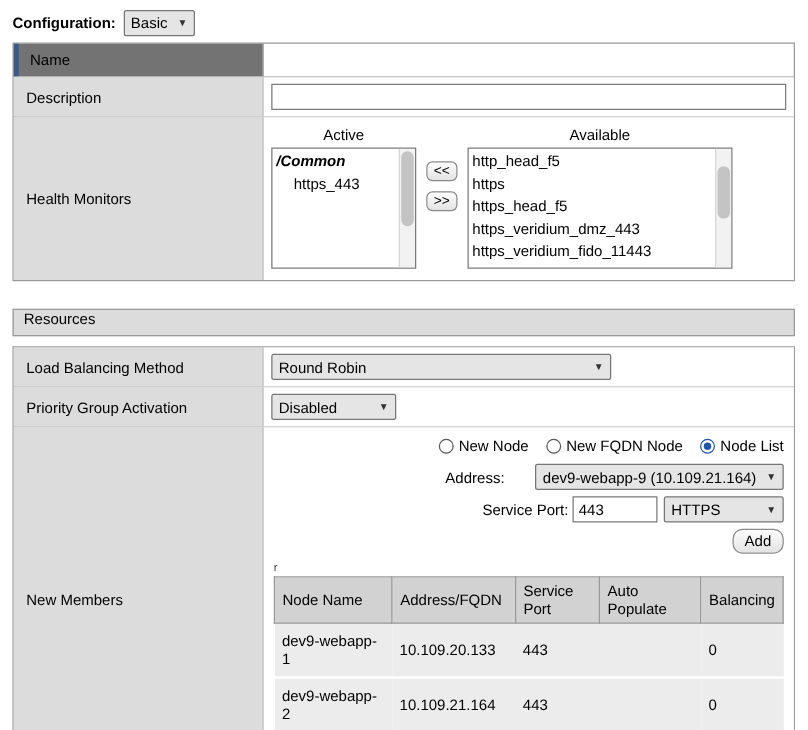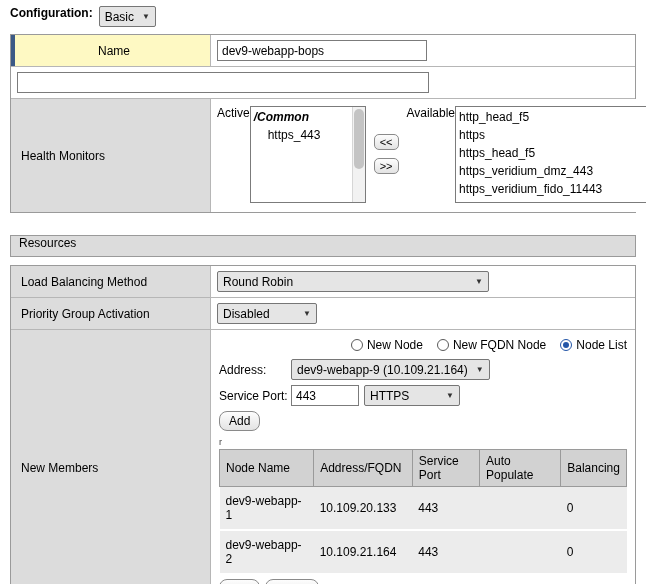--- a/index.html
+++ b/index.html
@@ -6,21 +6,21 @@
   html,body { width: 646px; height: 584px; overflow: hidden; }
   body {
     font-family: "Liberation Sans", sans-serif;
     font-size: 12px;
     color: #000;
     background: #ffffff;
   }
   .page { padding: 6px 10px 0 10px; }
 
   
-  .config-bar { display: flex; align-items: flex-start; gap: 6px; height: 24px; margin-bottom: 4px; }
+  .config-bar { display: flex; align-items: center; gap: 6px; height: 24px; margin-bottom: 4px; }
   .cfg-label { font-weight: bold; }
 
   
   .sel {
     display: inline-flex; align-items: center; justify-content: space-between;
     border: 1px solid #767676; border-radius: 2px; background: #e5e5e5;
     height: 21px; padding: 0 5px; cursor: default; white-space: nowrap;
   }
   .sel .arr { margin-left: 8px; font-size: 8px; color: #333; }
 
@@ -32,27 +32,27 @@
 
   
   .tbl { border: 1px solid #9a9a9a; }
   .row { display: flex; border-bottom: 1px solid #b6b6b6; }
   .row:last-child { border-bottom: none; }
   .label-cell {
     width: 200px; flex: 0 0 200px; background: #dcdcdc;
     padding: 6px 6px 6px 10px; display: flex; align-items: center;
     border-right: 1px solid #b6b6b6;
   }
-  .label-cell.required { background: #fef9c3; border-left: 4px solid #3c5a86; padding-left: 9px; justify-content: center; }
+  .label-cell.required { background: #737373; border-left: 4px solid #3c5a86; padding-left: 9px; }
   .value-cell { flex: 1; background: #fff; padding: 5px 6px; display: flex; align-items: center; }
   .value-cell.block { display: block; }
 
   
   .hm-wrap { display: flex; align-items: flex-start; gap: 8px; padding: 2px 0 4px 0; }
-  .hm-col { display: flex; }
+  .hm-col { display: flex; flex-direction: column; }
   .hm-title { text-align: center; padding-bottom: 3px; }
   .listbox {
     position: relative; border: 1px solid #7b7b7b; background: #fff;
     height: 97px; overflow: hidden;
   }
   .listbox.active-list { width: 116px; }
   .listbox.available-list { width: 212px; }
   .lb-items { padding: 1px 16px 1px 3px; }
   .lb-item { line-height: 18px; white-space: nowrap; }
   .lb-item.group { font-weight: bold; font-style: italic; }
@@ -81,21 +81,21 @@
   }
   .tbl2 { margin-top: 8px; }
 
   
   .nm-cell { padding: 6px 8px; }
   .radio-row { display: flex; align-items: center; justify-content: flex-end; gap: 14px; height: 18px; }
   .radio-opt { display: inline-flex; align-items: center; gap: 4px; }
   .radio { width: 12px; height: 12px; border: 1px solid #5a5a5a; border-radius: 50%; background: #fff; flex: 0 0 12px; }
   .radio.checked { border-color: #2456a8; }
   .radio.checked::after { content: ""; display: block; width: 6px; height: 6px; margin: 2px; border-radius: 50%; background: #2456a8; }
-  .form-row { display: flex; align-items: center; margin-top: 5px; }
+  .form-row { display: flex; align-items: center; margin-top: 5px; justify-content: flex-end; }
   .form-label { width: 72px; flex: 0 0 72px; }
   .nm-note { font-size: 9px; color: #444; line-height: 10px; margin-top: 6px; }
 
   
   .mtable { border-collapse: collapse; margin-top: 2px; }
   .mtable th {
     background: #d2d2d2; border: 1px solid #9a9a9a;
     padding: 4px 6px; font-weight: normal; text-align: left; font-size: 12px;
   }
   .mtable td { background: #ececec; border-bottom: 2px solid #fff; padding: 7px 6px; }
@@ -113,26 +113,26 @@
       <span class="arr">▼</span>
     </div>
   </div>
 
   <div class="tbl">
 
     <div class="row">
       <div class="label-cell required">
         <span>Name</span>
       </div>
-      <div class="value-cell">
-        <input class="txt" style="width: 210px;" value="dev9-webapp-bops">
-      </div>
-    </div>
-
-    <div class="row">
+    </div>
+
+    <div class="row">
+      <div class="label-cell">
+        <span>Description</span>
+      </div>
       <div class="value-cell">
         <input class="txt" style="width: 412px;" value="">
       </div>
     </div>
 
     <div class="row">
       <div class="label-cell">
         <span>Health Monitors</span>
       </div>
       <div class="value-cell block">

